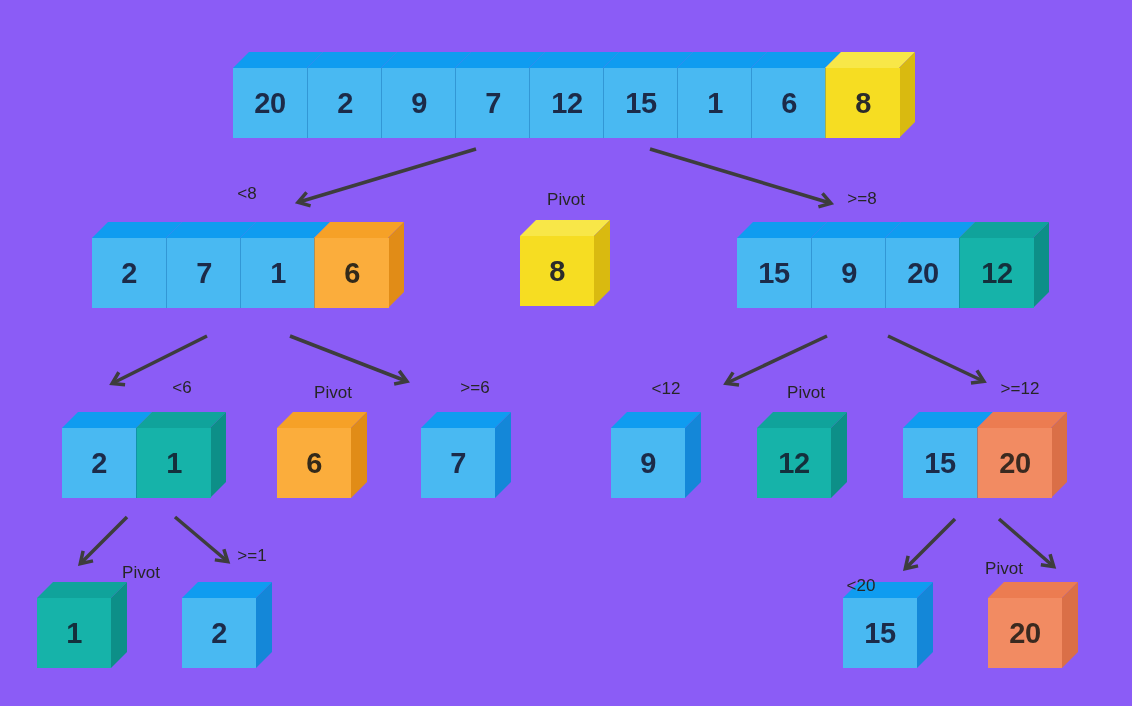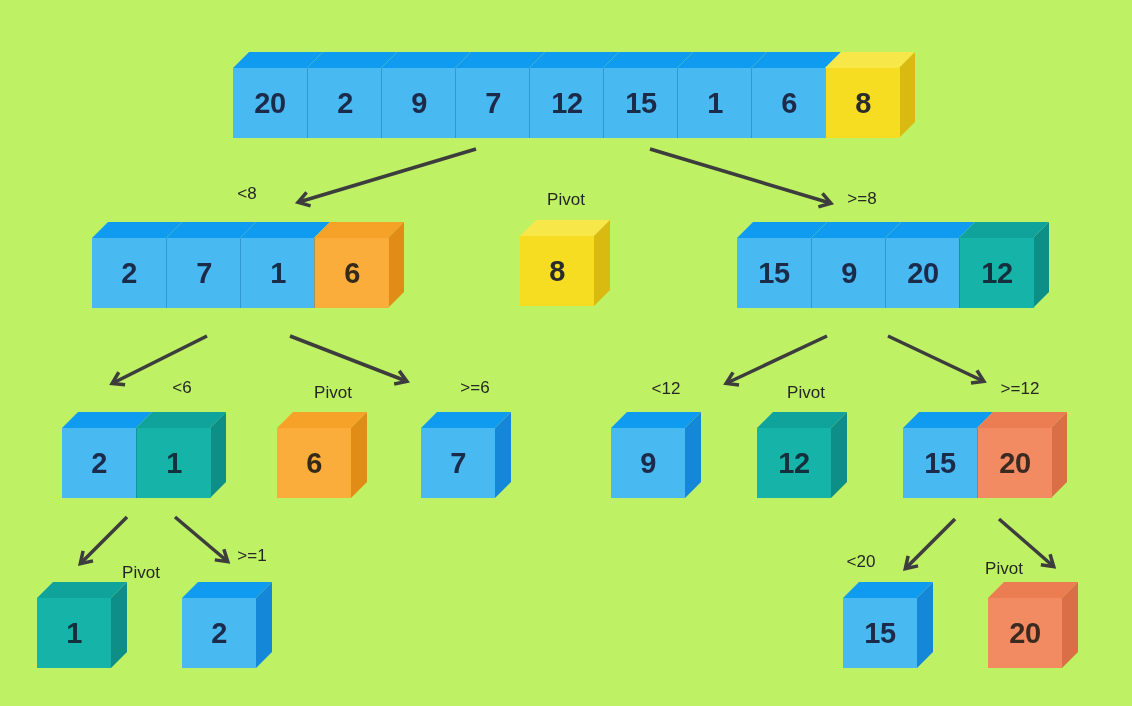--- a/index.html
+++ b/index.html
@@ -11,21 +11,21 @@
   .cube-side{position:absolute;transform:skewY(-45deg);transform-origin:0 0;}
   .cube-front{position:absolute;display:flex;align-items:center;justify-content:center;}
   .cube-front.divider{border-left:1px solid rgba(10,90,160,0.35);}
   .cube-front span{font-size:29px;font-weight:600;letter-spacing:-0.5px;line-height:1;}
   .diagram-label{position:absolute;transform:translate(-50%,-50%);font-size:17px;font-weight:500;color:#262626;white-space:nowrap;}
   svg.arrows{position:absolute;left:0;top:0;pointer-events:none;}
 </style>
 </head>
 <body>
 
-<div id="stage" style="width: 1132px; height: 706px; background: #bef264;">
+<div id="stage" style="width: 1132px; height: 706px; background: #8b5cf6;">
     <div class="node" style="left: 233px; top: 52px; width: 682px; height: 86px;">
       <div class="cube-top" style="left: 0px; top: 0px; width: 666px; height: 16px;">
         <div class="seg" style="background: rgb(15, 156, 240);"></div>
         <div class="seg" style="background: rgb(15, 156, 240);"></div>
         <div class="seg" style="background: rgb(15, 156, 240);"></div>
         <div class="seg" style="background: rgb(15, 156, 240);"></div>
         <div class="seg" style="background: rgb(15, 156, 240);"></div>
         <div class="seg" style="background: rgb(15, 156, 240);"></div>
         <div class="seg" style="background: rgb(15, 156, 240);"></div>
         <div class="seg" style="background: rgb(15, 156, 240);"></div>
@@ -213,21 +213,21 @@
     <span class="diagram-label" style="left: 566px; top: 200px; color: rgb(38, 38, 38);">Pivot</span>
     <span class="diagram-label" style="left: 862px; top: 199px; color: rgb(38, 38, 38);">&gt;=8</span>
     <span class="diagram-label" style="left: 182px; top: 388px; color: rgb(38, 38, 38);">&lt;6</span>
     <span class="diagram-label" style="left: 333px; top: 393px; color: rgb(38, 38, 38);">Pivot</span>
     <span class="diagram-label" style="left: 475px; top: 388px; color: rgb(38, 38, 38);">&gt;=6</span>
     <span class="diagram-label" style="left: 666px; top: 389px; color: rgb(38, 38, 38);">&lt;12</span>
     <span class="diagram-label" style="left: 806px; top: 393px; color: rgb(38, 38, 38);">Pivot</span>
     <span class="diagram-label" style="left: 1020px; top: 389px; color: rgb(38, 38, 38);">&gt;=12</span>
     <span class="diagram-label" style="left: 141px; top: 573px; color: rgb(38, 38, 38);">Pivot</span>
     <span class="diagram-label" style="left: 252px; top: 556px; color: rgb(38, 38, 38);">&gt;=1</span>
-    <span class="diagram-label" style="left: 861px; top: 562px; color: rgb(38, 38, 38);">&lt;20</span>
+    <span class="diagram-label" style="left: 861px; top: 586px; color: rgb(38, 38, 38);">&lt;20</span>
     <span class="diagram-label" style="left: 1004px; top: 569px; color: rgb(38, 38, 38);">Pivot</span>
     <svg class="arrows" width="1132" height="706">
       <defs>
         <marker id="vhead" markerUnits="userSpaceOnUse" markerWidth="18" markerHeight="18" refX="12" refY="9" orient="auto">
           <path d="M2,2 L13,9 L2,16" fill="none" stroke="#3d3d3d" stroke-width="3.5"></path>
         </marker>
       </defs>
       <line x1="476" y1="149" x2="299" y2="202" stroke="#3d3d3d" stroke-width="3.5" marker-end="url(#vhead)"></line>
       <line x1="650" y1="149" x2="830" y2="203" stroke="#3d3d3d" stroke-width="3.5" marker-end="url(#vhead)"></line>
       <line x1="207" y1="336" x2="113" y2="383" stroke="#3d3d3d" stroke-width="3.5" marker-end="url(#vhead)"></line>

